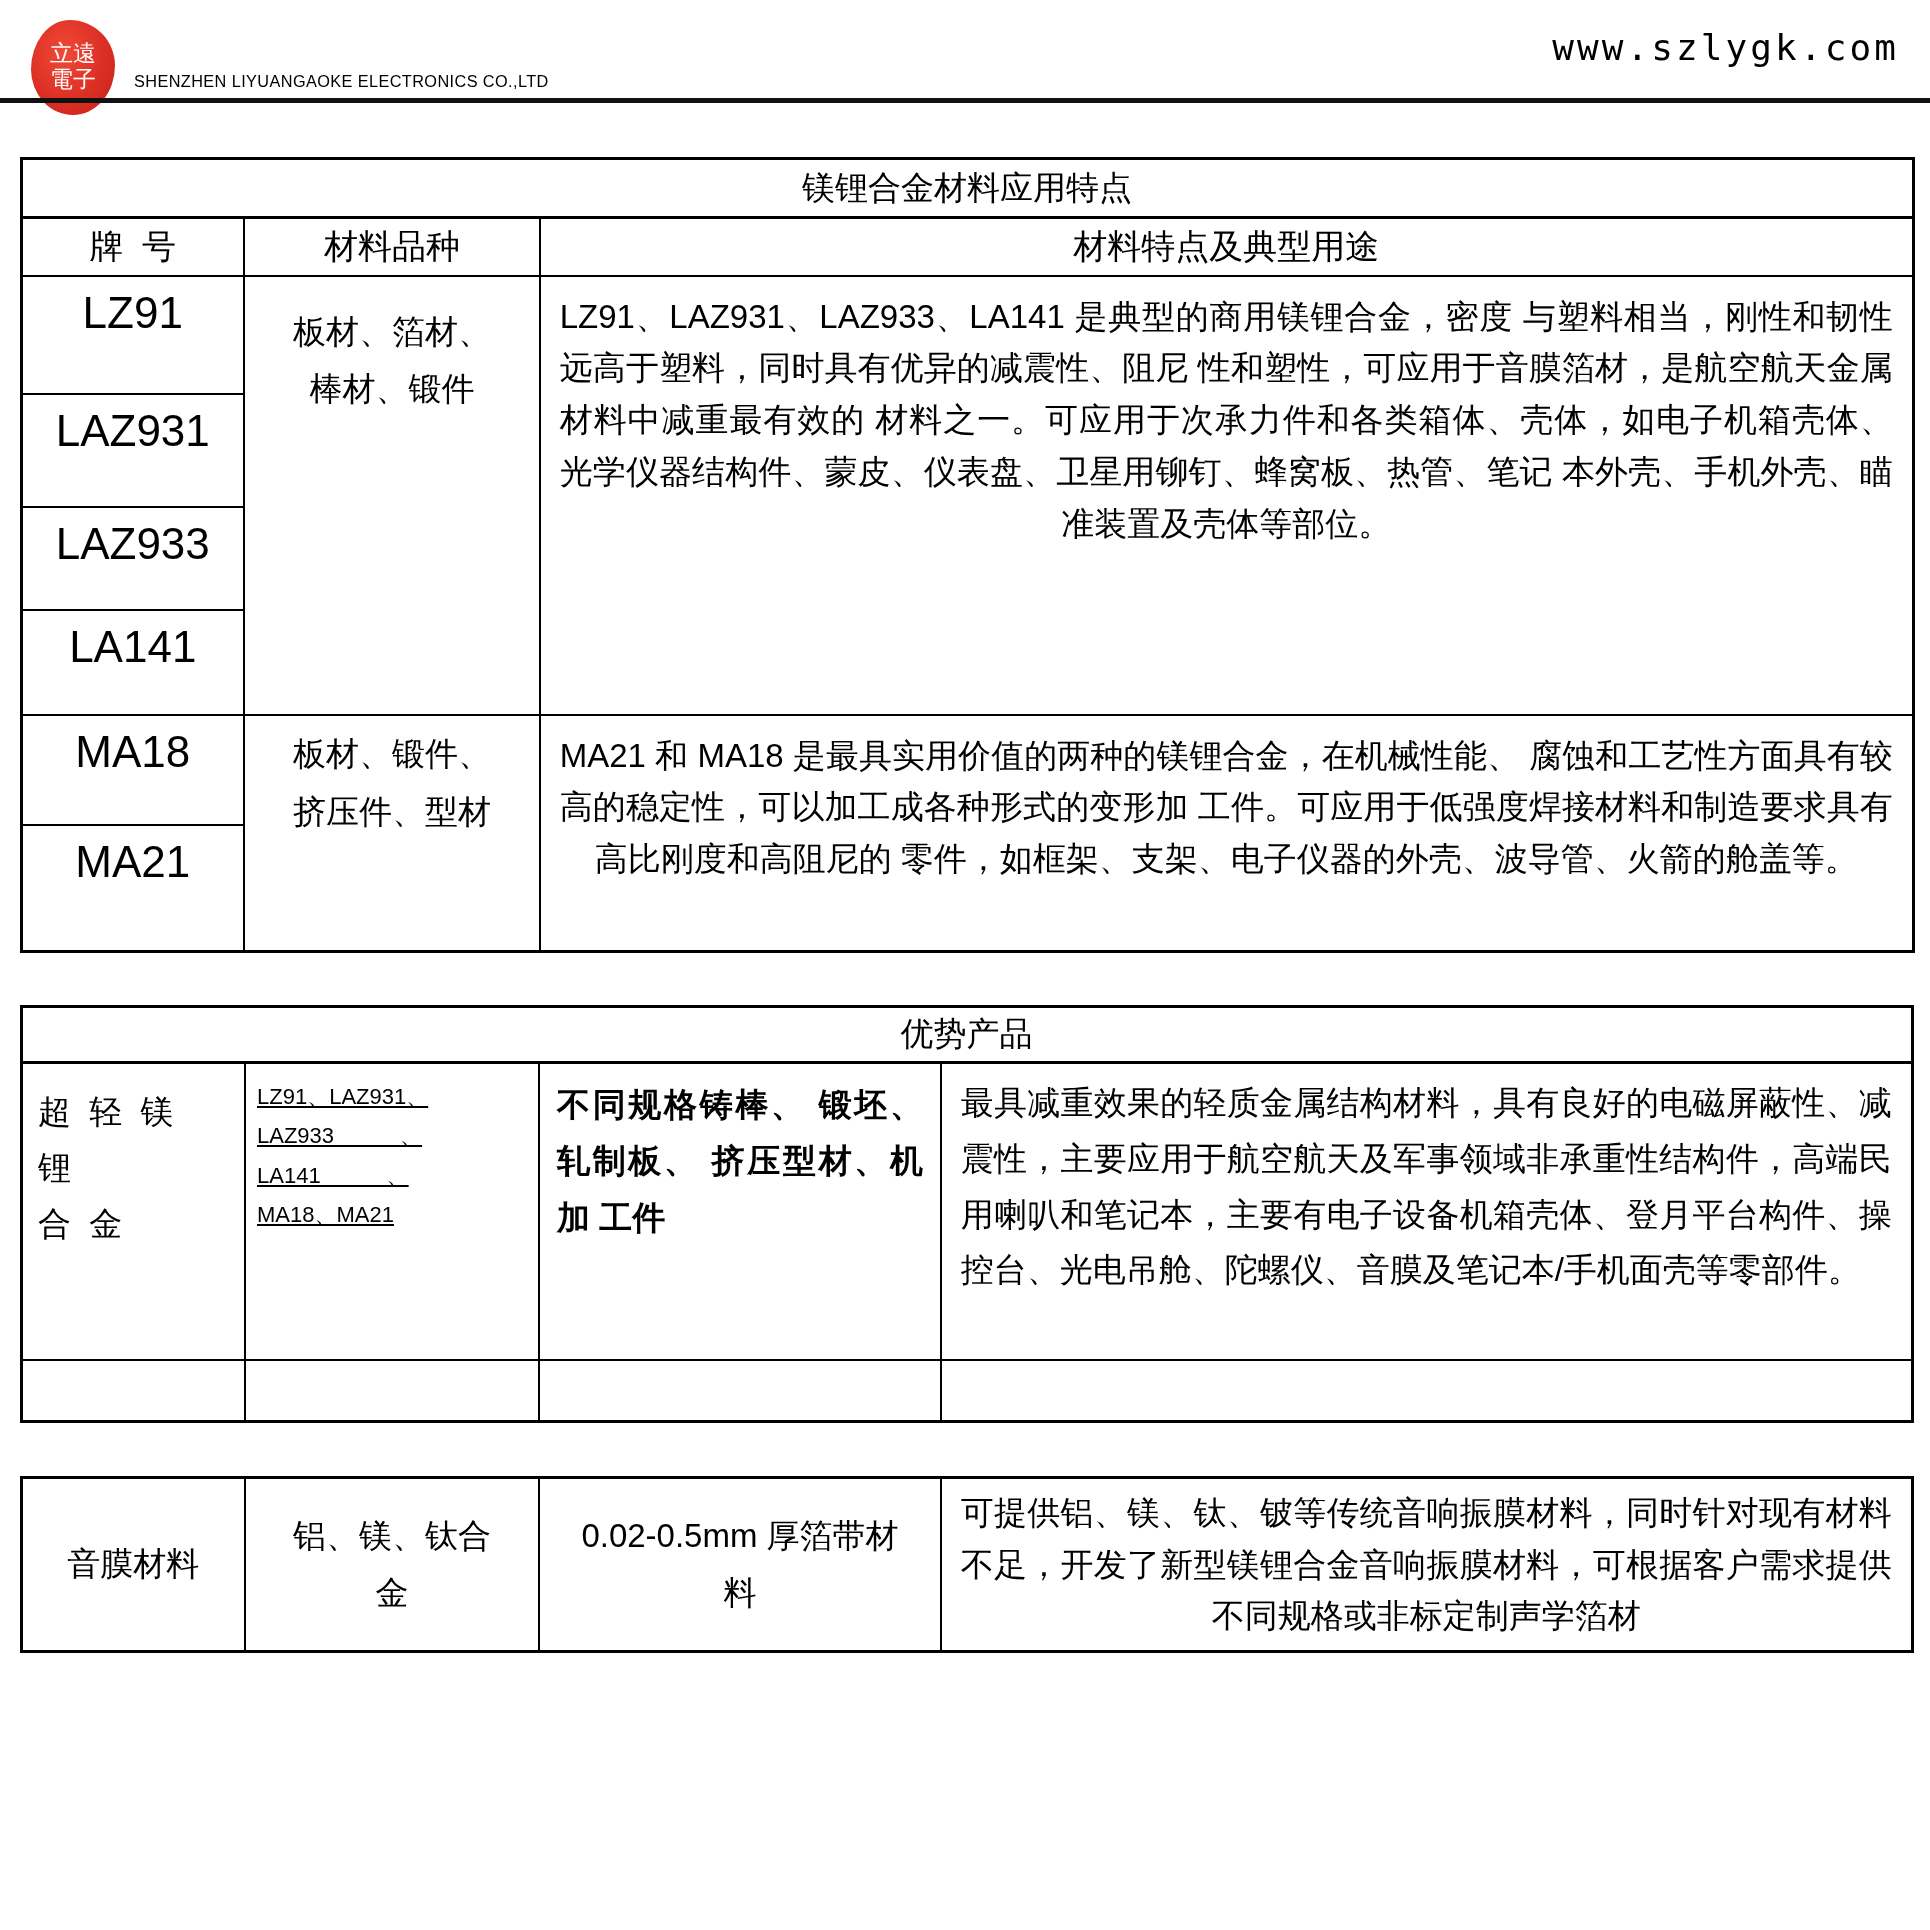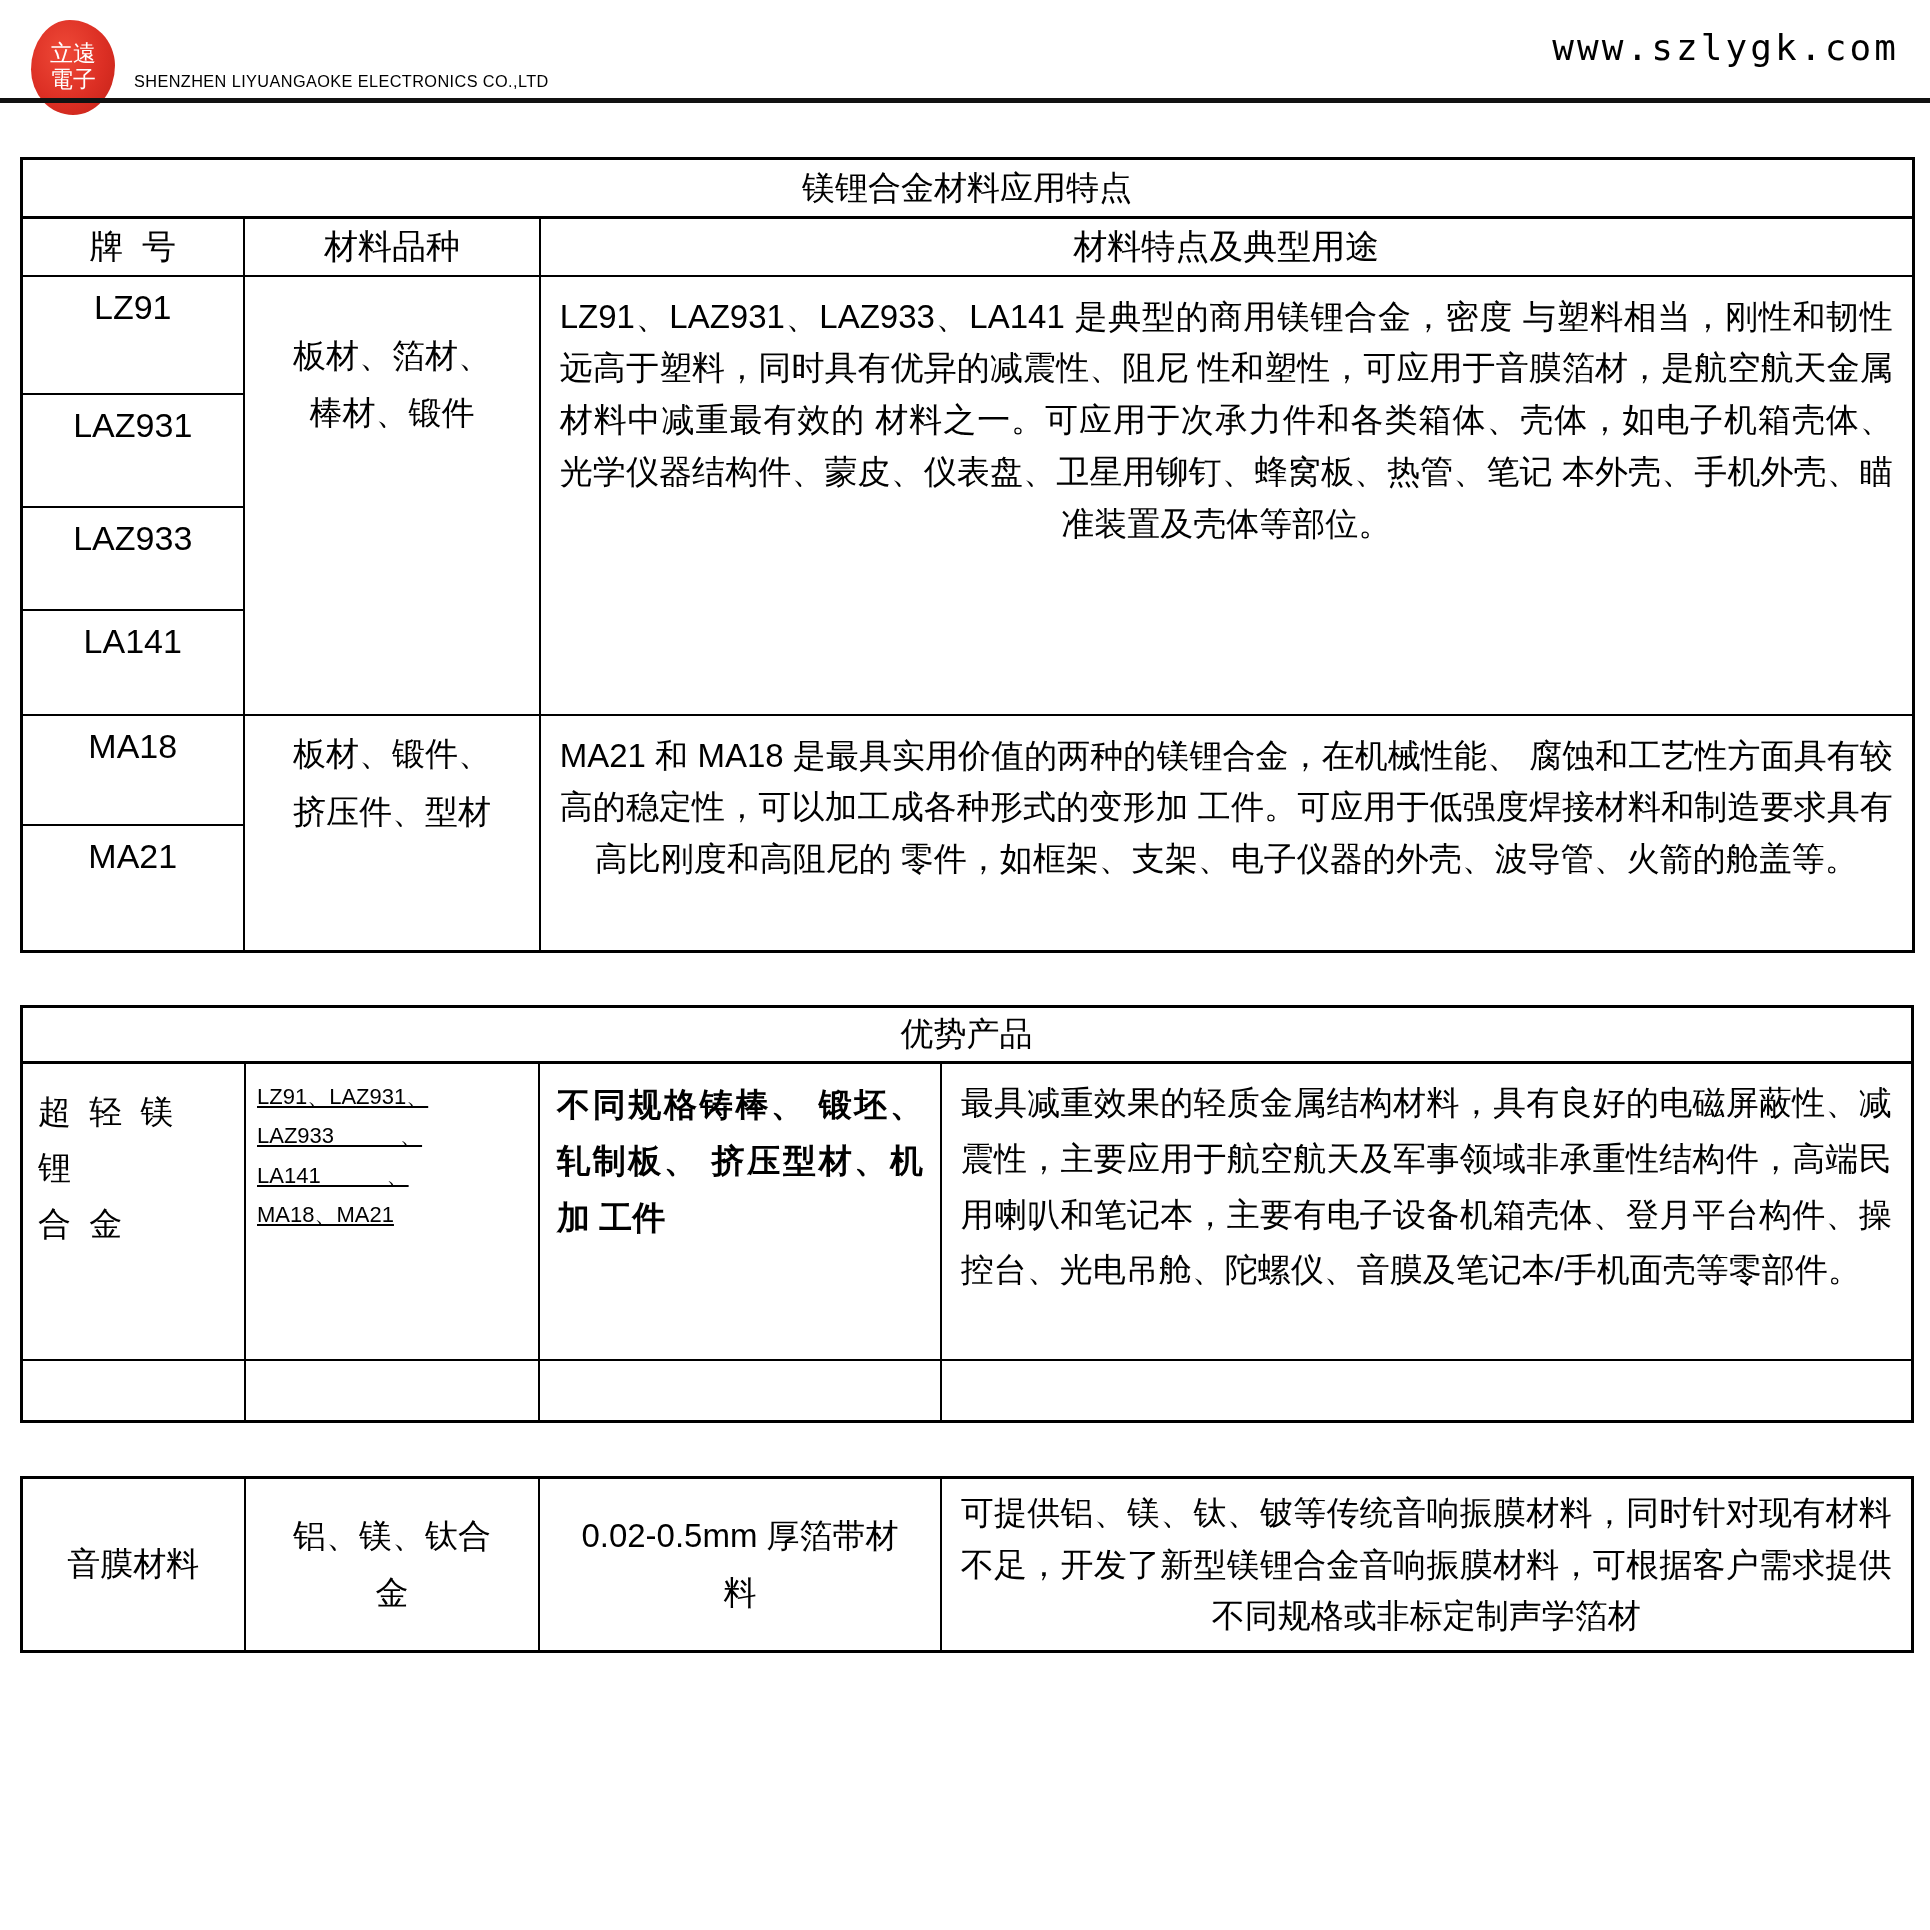--- a/index.html
+++ b/index.html
@@ -20,22 +20,22 @@
   .rule{position:absolute;left:0;top:98px;width:1930px;height:5.4px;background:#111;}
 
   
   table{position:absolute;left:19.5px;width:1891px;border-collapse:collapse;table-layout:fixed;
         background:#fff;border:3.9px solid #000;}
   td{border:2.3px solid #000;font-size:33px;color:#000;vertical-align:top;padding:0;overflow:hidden;
      font-family:"Liberation Sans","DejaVu Sans",sans-serif;}
   .title-row td{border-bottom:3.9px solid #000;font-size:33px;text-align:center;vertical-align:middle;}
   .hdr td{font-size:34px;text-align:center;vertical-align:middle;}
   .ls-wide{letter-spacing:0.55em;text-indent:0.55em;}
-  .grade{text-align:center;padding-top:11px;font-size:34px;}
-  .mat{text-align:center;padding-top:50px;line-height:1.75;white-space:pre-wrap;}
+  .grade{text-align:center;padding-top:11px;font-size:44px;}
+  .mat{text-align:center;padding-top:26px;line-height:1.75;white-space:pre-wrap;}
   .mat2{padding-top:9.3px;}
   .para{text-align:justify;line-height:1.57;padding:14px 18.7px;}
   .last-center{text-align-last:center;}
   .prewrap{white-space:pre-wrap;}
   .cat{padding:20px 15.6px 0 15.6px;line-height:1.7;letter-spacing:0.55em;white-space:pre-wrap;}
   .grades2{padding:12.5px 11px;font-size:22px;line-height:1.8;white-space:pre-wrap;text-decoration:underline;}
   .forms2{text-align:justify;text-align-last:left;line-height:1.72;padding:12.5px 17px;font-weight:bold;}
   .desc2{text-align:justify;text-align-last:left;line-height:1.69;padding:11px 18.7px;}
   .vmid{vertical-align:middle;}
   .center{text-align:center;}

